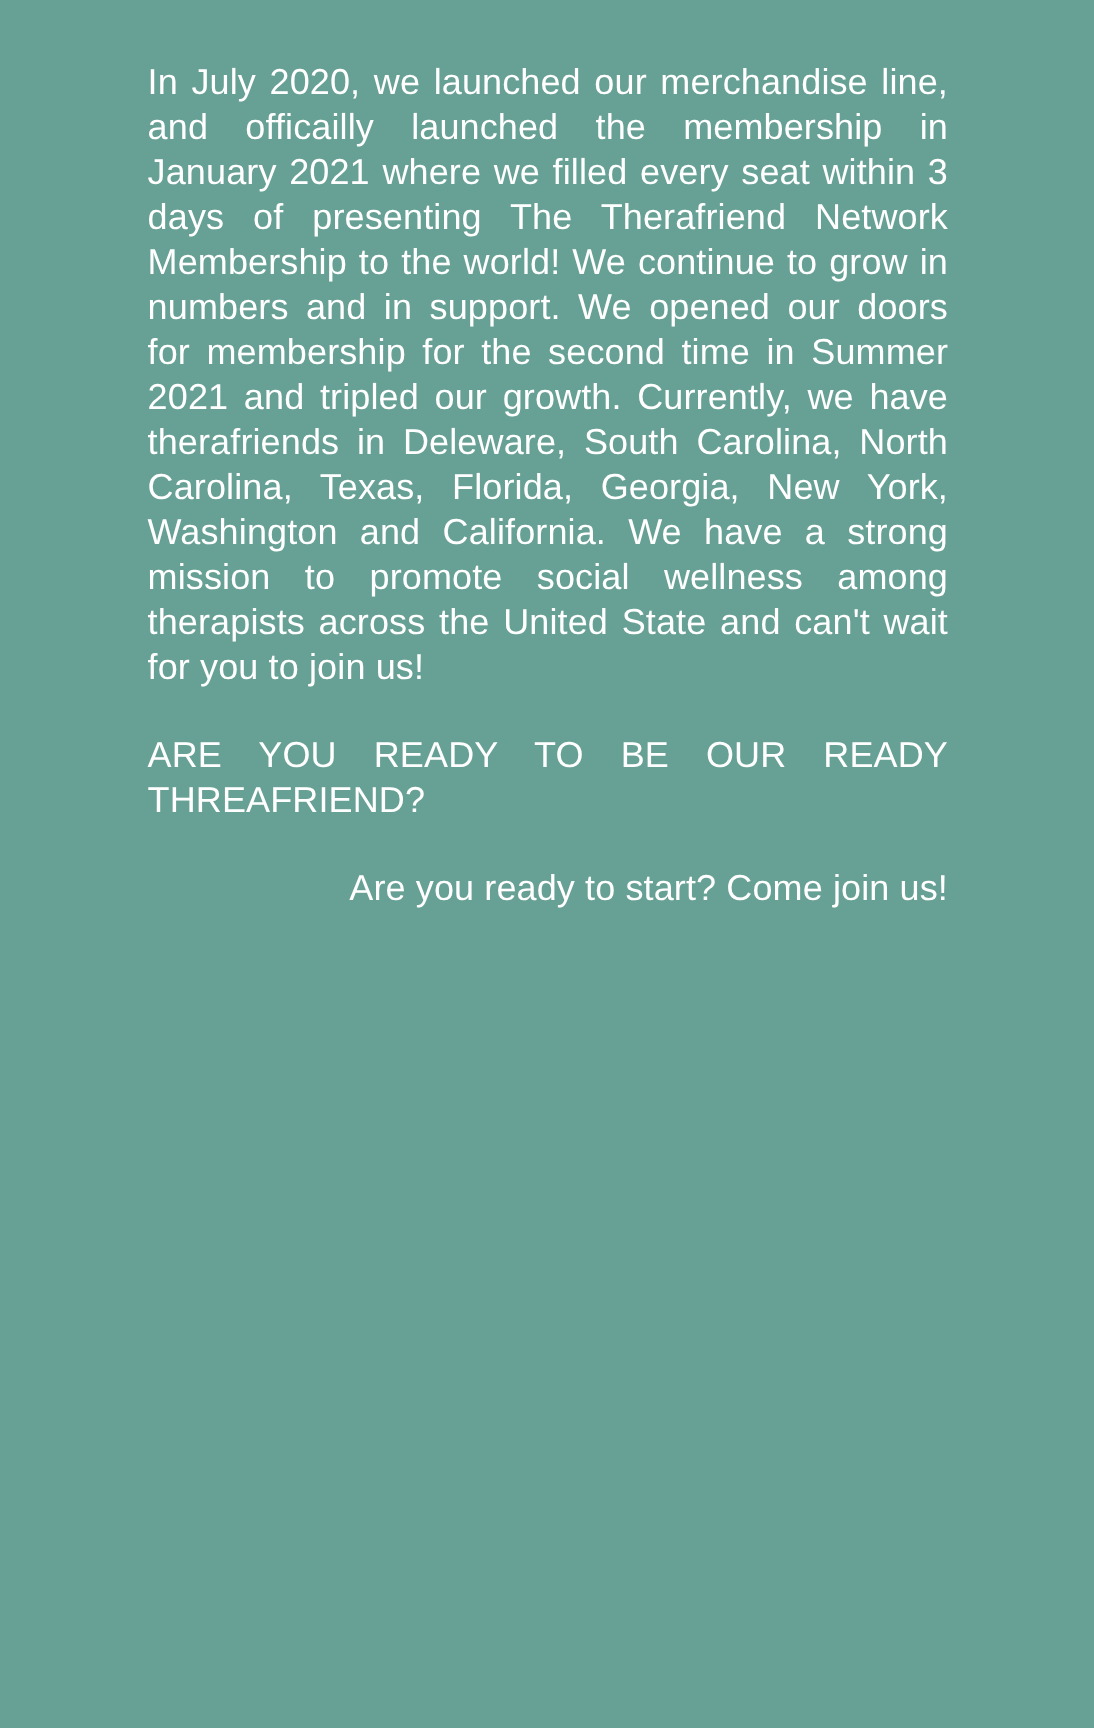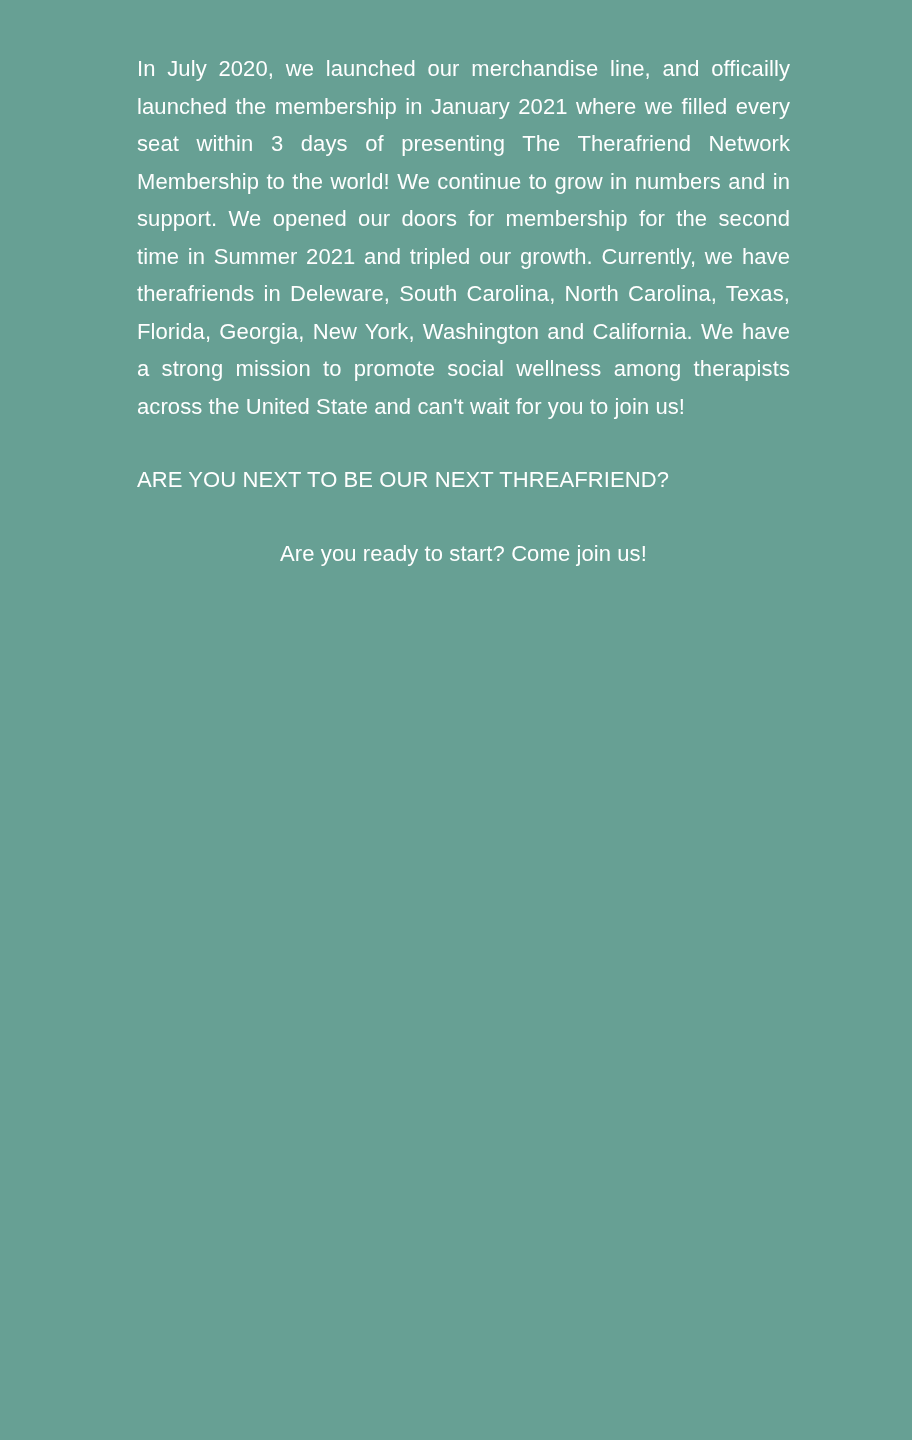--- a/index.html
+++ b/index.html
@@ -21,37 +21,37 @@
     position: relative;
   }
   .content {
     position: absolute;
     left: 123px;
     top: 50px;
     width: 667px;
   }
   .para {
     color: #ffffff;
-    font-size: 22px;
+    font-size: 30px;
     line-height: 37.5px;
     text-align: justify;
     text-justify: inter-word;
-    margin: 0 0 36px 14px;
+    margin: 0 0 36px 0;
     font-weight: 400;
     letter-spacing: 0.1px;
   }
   .para:last-child {
     margin-bottom: 0;
   }
   .para.nojustify {
-    text-align: center;
+    text-align: right;
   }
 </style>
 </head>
 <body>
 
 <div class="page">
   <div class="content">
     <p class="para">In July 2020, we launched our merchandise line, and officailly launched the membership in January 2021 where we filled every seat within 3 days of presenting The Therafriend Network Membership to the world! We continue to grow in numbers and in support. We opened our doors for membership for the second time in Summer 2021 and tripled our growth. Currently, we have therafriends in Deleware, South Carolina, North Carolina, Texas, Florida, Georgia, New York, Washington and California. We have a strong mission to promote social wellness among therapists across the United State and can't wait for you to join us!</p>
-    <p class="para">ARE YOU NEXT TO BE OUR NEXT THREAFRIEND?</p>
+    <p class="para">ARE YOU READY TO BE OUR READY THREAFRIEND?</p>
     <p class="para nojustify">Are you ready to start? Come join us!</p>
   </div>
 </div>
 
 </body></html>

